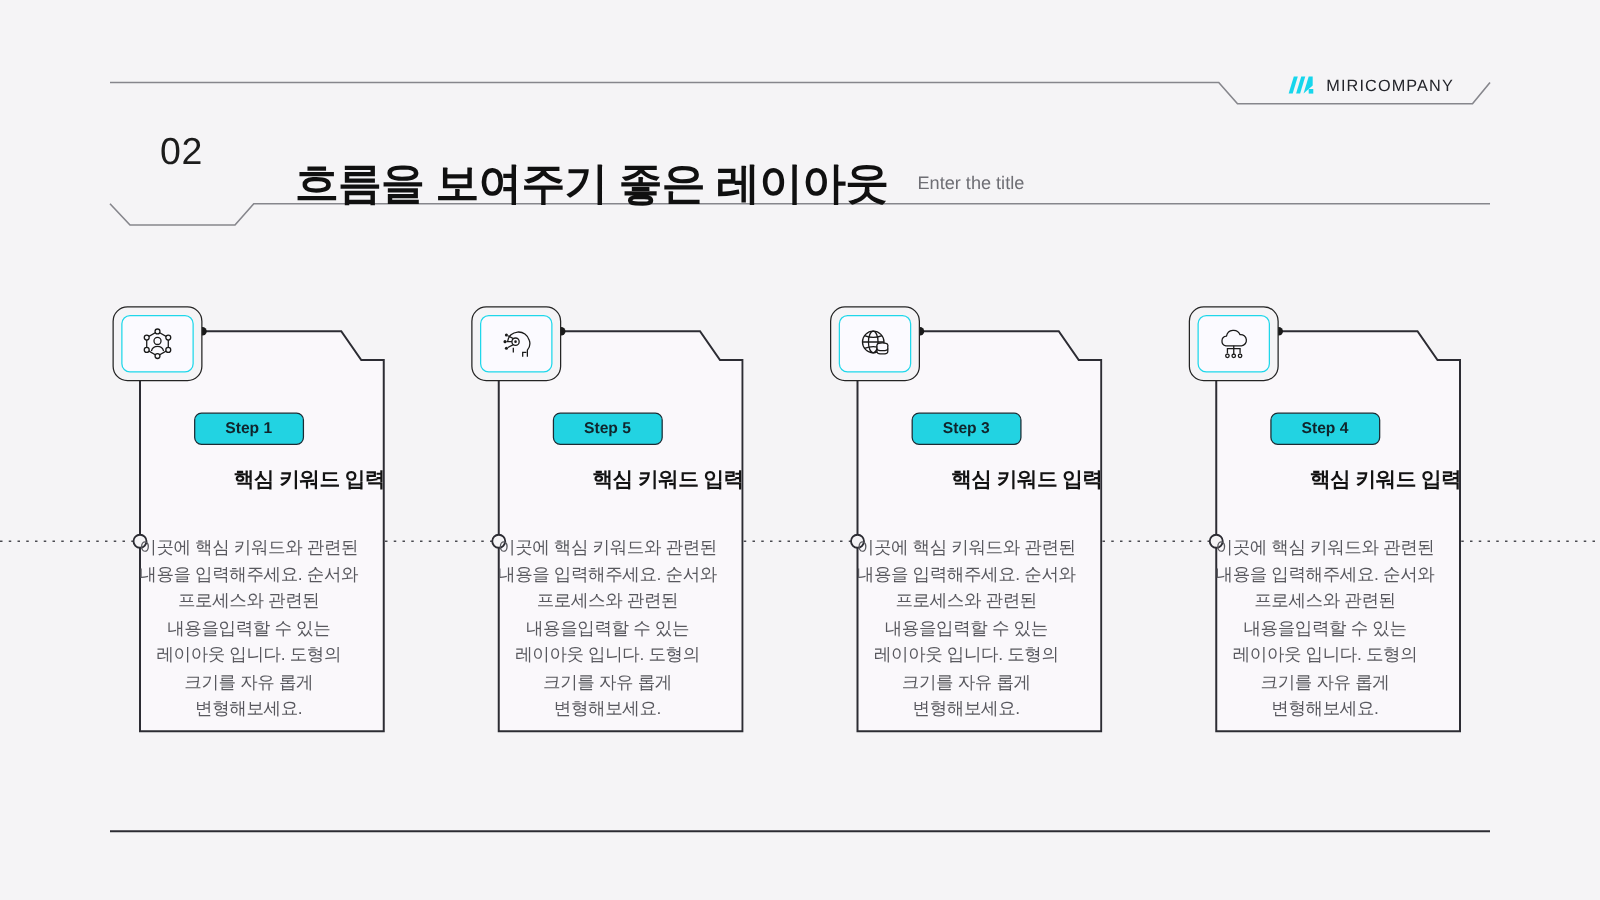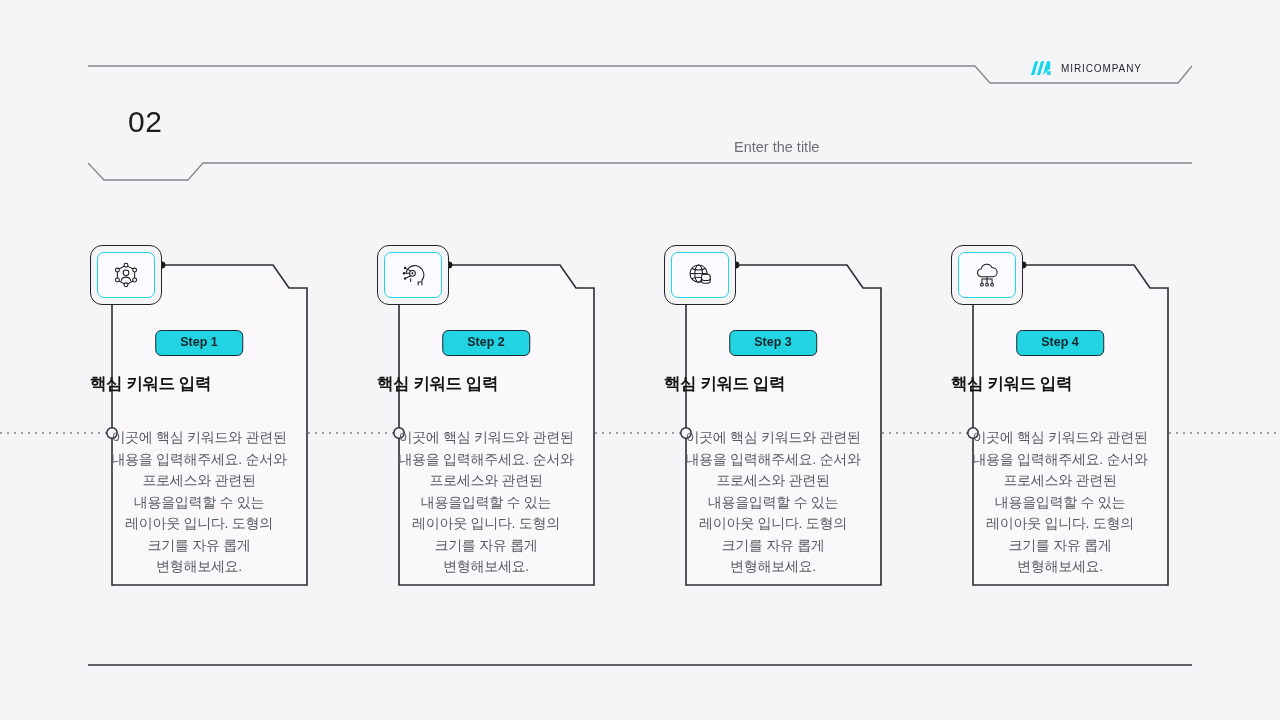--- a/index.html
+++ b/index.html
@@ -36,21 +36,21 @@
     position: absolute;
     left: 1030px;
     top: 58px;
     display: flex;
     align-items: center;
     gap: 9px;
     height: 20px;
   }
   .brand-mark { width: 22px; height: 16px; display: block; }
   .brand-name {
-    font-size: 10px;
+    font-size: 13px;
     letter-spacing: 0.9px;
     color: #23242a;
     font-weight: 400;
     white-space: nowrap;
   }
 
   
   .sec-num {
     position: absolute;
     left: 128px;
@@ -136,21 +136,21 @@
     padding: 5px 24px 6px;
     line-height: 1;
     white-space: nowrap;
     z-index: 5;
   }
   .card-title {
     position: absolute;
     top: 128px;
     left: 0;
     width: 218px;
-    text-align: left;
+    text-align: right;
     font-size: 16.5px;
     font-weight: 700;
     color: #131313;
     letter-spacing: -0.4px;
     z-index: 5;
   }
   .card-body {
     position: absolute;
     top: 182px;
     left: 19px;
@@ -184,20 +184,21 @@
     <svg class="brand-mark" viewBox="0 0 24 17">
       <path d="M1 16 L5.5 1 L9 1 L4.5 16 Z" fill="#16d6ec"></path>
       <path d="M7.5 16 L12 1 L15.5 1 L11 16 Z" fill="#16d6ec"></path>
       <path d="M14 16 L18.5 1 L22 1 L22 9 Z" fill="#16d6ec"></path>
       <rect x="18.5" y="12" width="4" height="4" fill="#16d6ec"></rect>
     </svg>
     <span class="brand-name">MIRICOMPANY</span>
   </div>
 
   <div class="sec-num">02</div>
+  <h1 class="sec-title">흐름을 보여주기 좋은 레이아웃</h1>
   <div class="sec-sub">Enter the title</div>
 
   <div id="cards">
       <div class="card" style="left: 90px;">
   <svg class="card-shape" viewBox="0 0 218 360" fill="none">
     <path d="M22 20 L22 340 L217 340 L217 43 L199 43 L183 20 L72 20" fill="#faf8fb" stroke="#2c2c33" stroke-width="1.6" stroke-linejoin="miter"></path>
     <circle cx="72" cy="20" r="3.4" fill="#1a1a1a"></circle>
     <circle cx="22" cy="45" r="3.4" fill="#1a1a1a"></circle>
     <circle cx="22" cy="188" r="5.2" fill="#f5f4f6" stroke="#2c2c33" stroke-width="1.5"></circle>
   </svg>
@@ -237,21 +238,21 @@
       <path d="M12.3 14.2 H7.6" fill="none"></path>
       <path d="M13.6 11.6 L8.8 9.2" fill="none"></path>
       <path d="M13.6 16.8 L8.8 19.2" fill="none"></path>
       <circle cx="6.4" cy="14.2" r="1.3" fill="#1a1a1a" stroke="none"></circle>
       <circle cx="7.6" cy="8.6" r="1.3" fill="#1a1a1a" stroke="none"></circle>
       <circle cx="7.6" cy="19.8" r="1.3" fill="#1a1a1a" stroke="none"></circle>
       <circle cx="15.4" cy="14.2" r="1.1" fill="#1a1a1a" stroke="none"></circle>
     </svg>
           </div>
      </div>
-     <div class="badge">Step 2</div>
+     <div class="badge">Step 5</div>
      <div class="card-title">핵심 키워드 입력</div>
      <div class="card-body">이곳에 핵심 키워드와 관련된 내용을 입력해주세요. 순서와 프로세스와 관련된 내용을입력할 수 있는 레이아웃 입니다. 도형의 크기를 자유 롭게 변형해보세요.</div>
       </div>
       <div class="card" style="left: 664px;">
   <svg class="card-shape" viewBox="0 0 218 360" fill="none">
     <path d="M22 20 L22 340 L217 340 L217 43 L199 43 L183 20 L72 20" fill="#faf8fb" stroke="#2c2c33" stroke-width="1.6" stroke-linejoin="miter"></path>
     <circle cx="72" cy="20" r="3.4" fill="#1a1a1a"></circle>
     <circle cx="22" cy="45" r="3.4" fill="#1a1a1a"></circle>
     <circle cx="22" cy="188" r="5.2" fill="#f5f4f6" stroke="#2c2c33" stroke-width="1.5"></circle>
   </svg>

